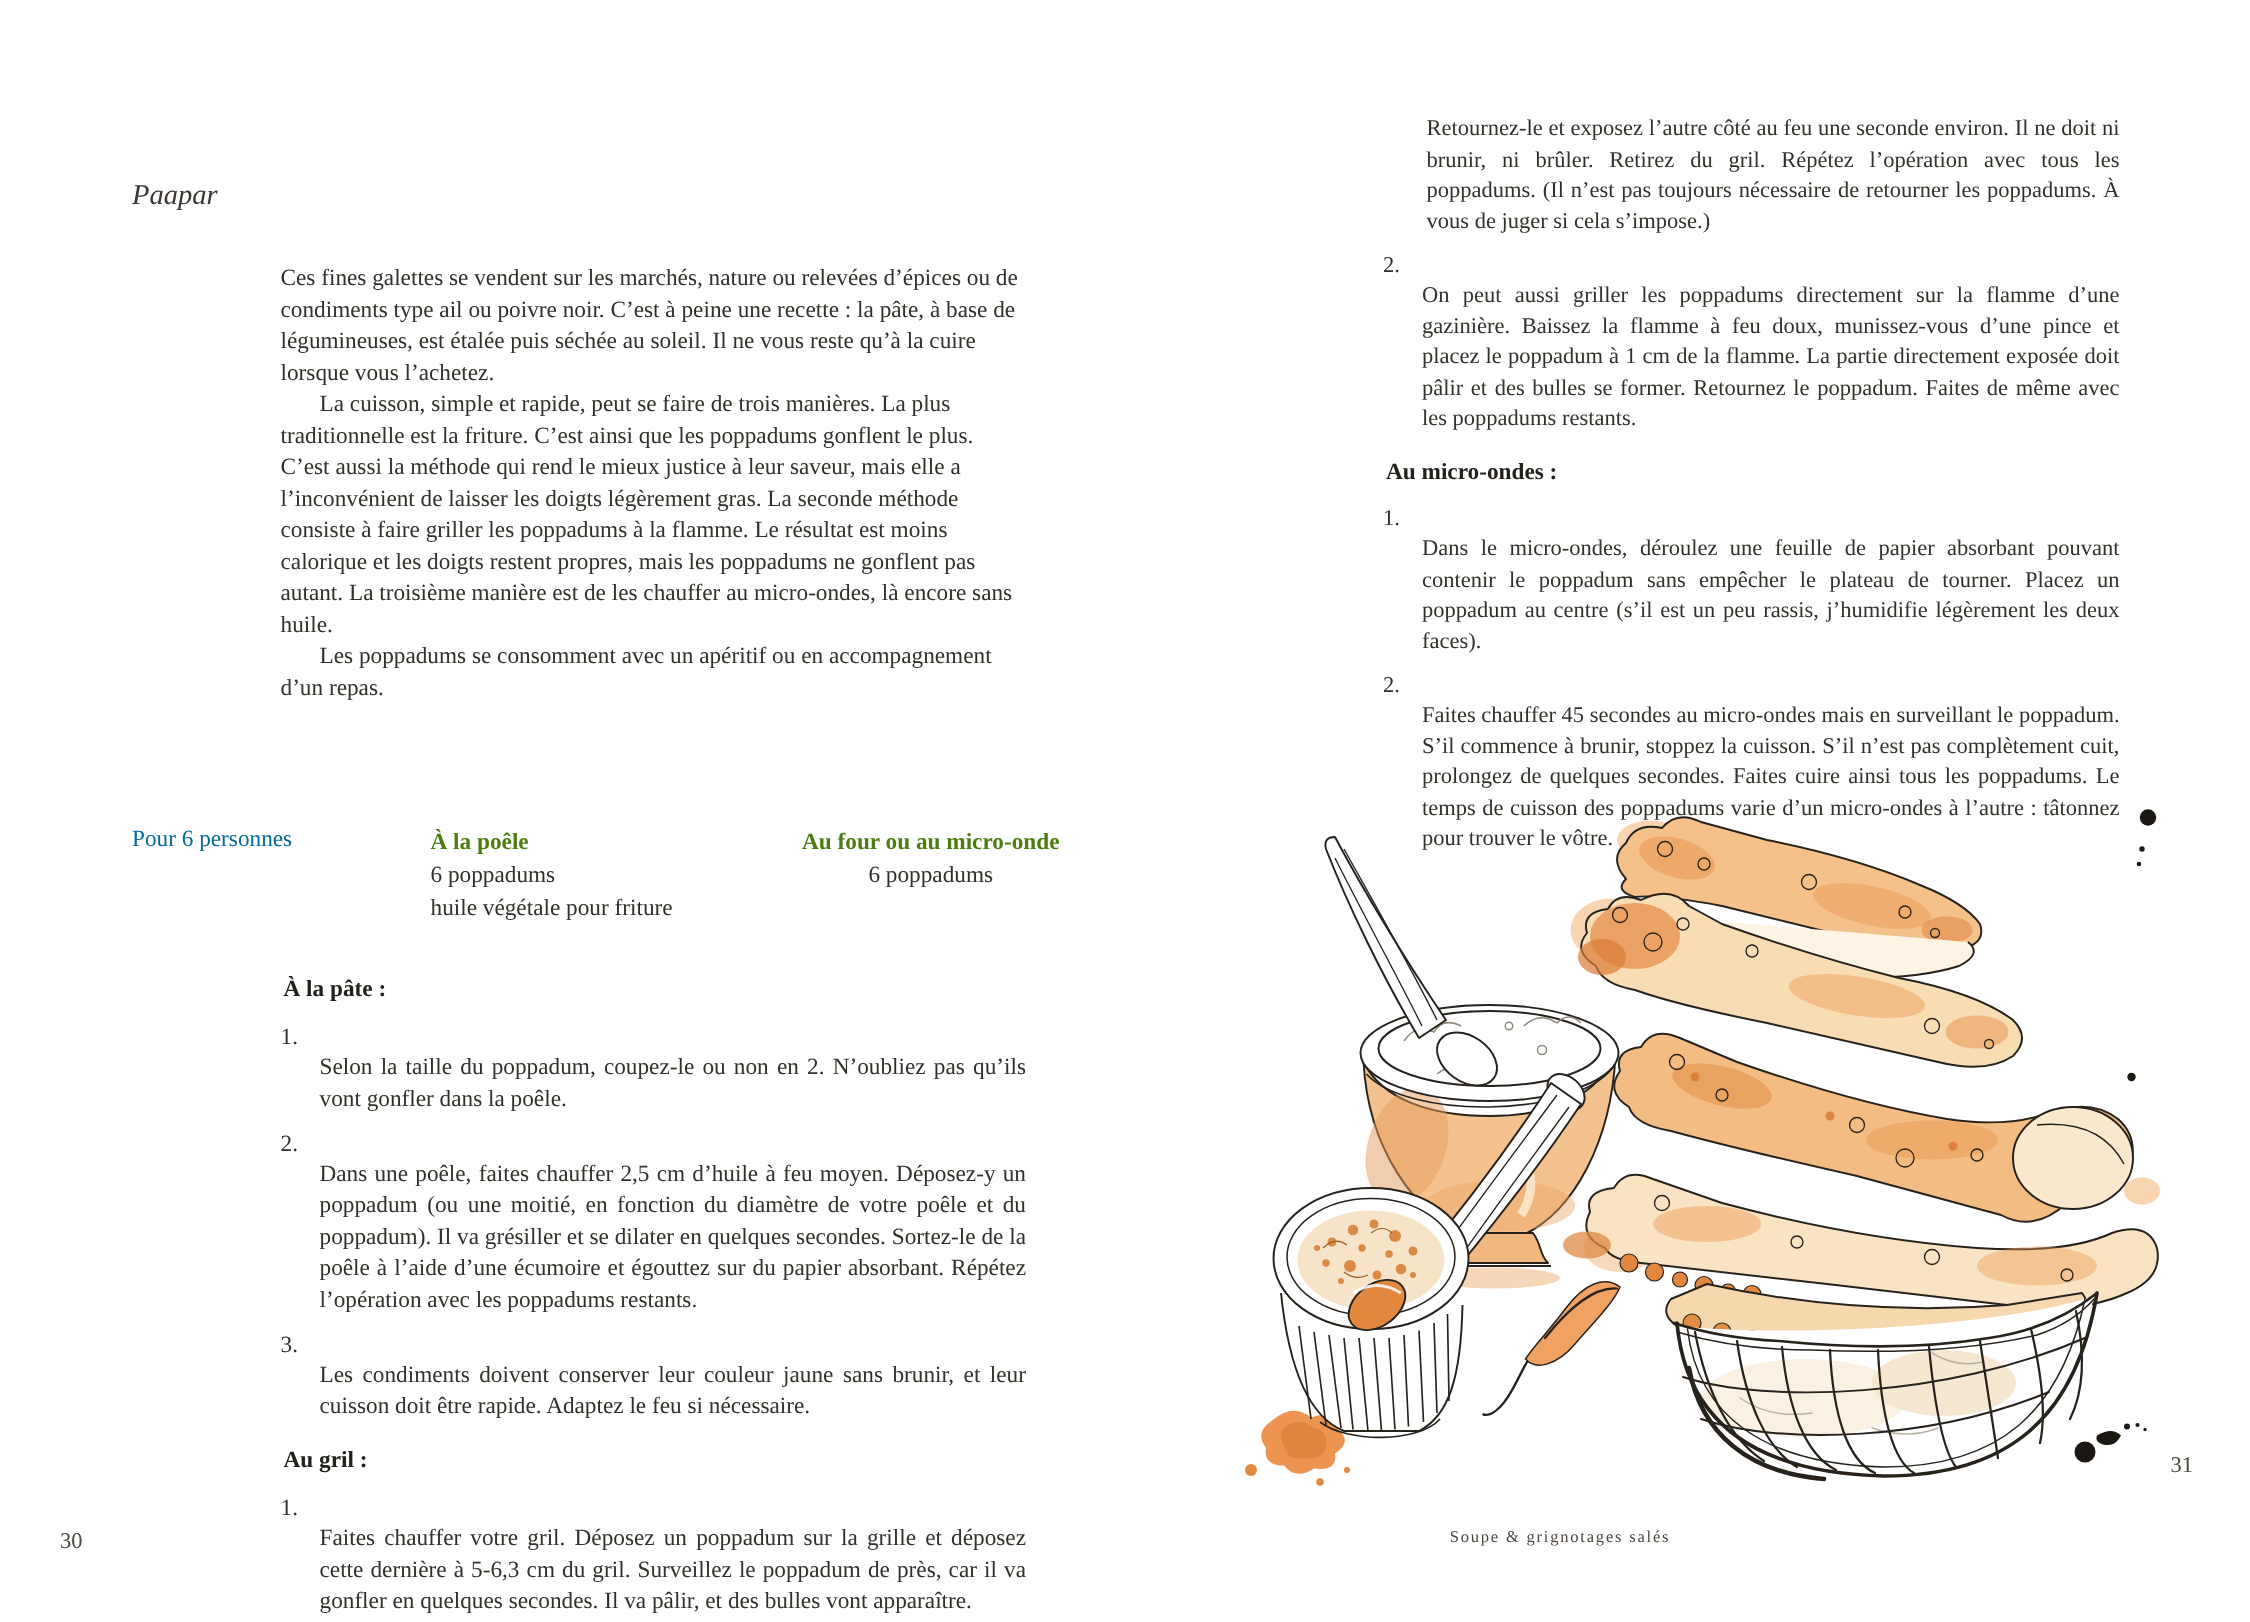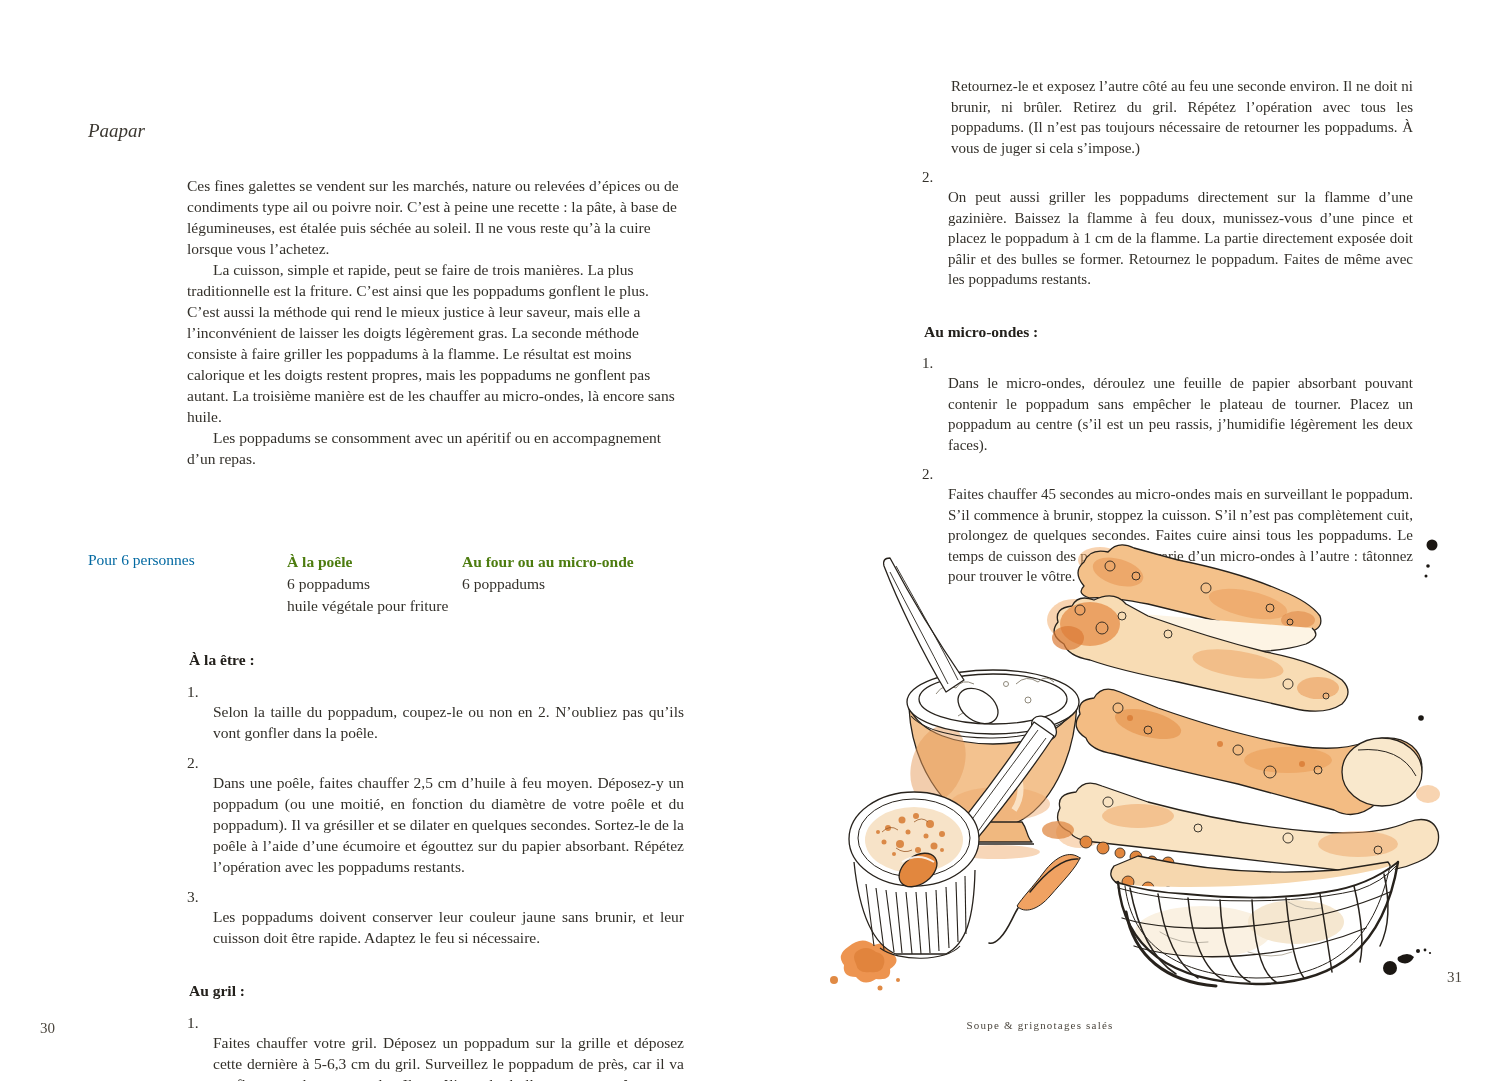--- a/index.html
+++ b/index.html
@@ -22,25 +22,25 @@
     font-size:19px;font-style:italic;color:#3a362f;
   }
   .bodytext{font-size:15.5px;line-height:21px;}
   .intro{left:187px;top:175px;width:497px;}
   .intro p{margin:0;}
   .intro p.indent{text-indent:26px;}
   .servings{left:88px;top:551px;font-size:15.5px;font-weight:400;color:#0369a1;}
   .ingcol{top:551px;font-size:15.5px;line-height:22px;}
   .ingcol .inghead{font-weight:700;color:#4d7c0f;}
   .ingcol1{left:287px;width:195px;}
-  .ingcol2{left:462px;width:215px;}
+  .ingcol2{left:513px;width:215px;text-align:center;}
   .method{left:187px;top:649px;width:497px;}
   .rightcol{left:922px;top:76px;width:491px;font-size:15px;line-height:20.5px;}
   .sechead{font-weight:700;color:#23201b;margin:0 0 11px 2px;font-size:15.5px;}
-  .sechead.mt{margin-top:32px;}
+  .sechead.mt{margin-top:15px;}
   .step{display:flex;margin:0 0 9px 0;}
   .step .num{flex:0 0 26px;width:26px;}
   .step .txt{flex:1;text-align:justify;margin-top:20px;}
   .contpara{margin:0 0 9px 29px;text-align:justify;}
   .footer-center{
     left:890px;top:1019px;width:300px;text-align:center;
     font-size:11px;letter-spacing:1.2px;color:#4b463e;
   }
   .pagenum{font-size:15px;color:#4b463e;}
   .pn-left{left:40px;top:1020px;}
@@ -67,32 +67,32 @@
     <div>6 poppadums</div>
     <div>huile végétale pour friture</div>
   </div>
 
   <div class="abs ingcol ingcol2">
     <div class="inghead">Au four ou au micro-onde</div>
     <div>6 poppadums</div>
   </div>
 
   <div class="abs method bodytext">
-    <div class="sechead">À la être :</div>
+    <div class="sechead">À la pâte :</div>
     <div class="step">
       <span class="num">1.</span>
       <span class="txt">Selon la taille du poppadum, coupez-le ou non en 2. N’oubliez pas qu’ils vont gonfler dans la poêle.</span>
     </div>
     <div class="step">
       <span class="num">2.</span>
       <span class="txt">Dans une poêle, faites chauffer 2,5 cm d’huile à feu moyen. Déposez-y un poppadum (ou une moitié, en fonction du diamètre de votre poêle et du poppadum). Il va grésiller et se dilater en quelques secondes. Sortez-le de la poêle à l’aide d’une écumoire et égouttez sur du papier absorbant. Répétez l’opération avec les poppadums restants.</span>
     </div>
     <div class="step">
       <span class="num">3.</span>
-      <span class="txt">Les poppadums doivent conserver leur couleur jaune sans brunir, et leur cuisson doit être rapide. Adaptez le feu si nécessaire.</span>
+      <span class="txt">Les condiments doivent conserver leur couleur jaune sans brunir, et leur cuisson doit être rapide. Adaptez le feu si nécessaire.</span>
     </div>
     <div class="sechead mt">Au gril :</div>
     <div class="step">
       <span class="num">1.</span>
       <span class="txt">Faites chauffer votre gril. Déposez un poppadum sur la grille et déposez cette dernière à 5-6,3 cm du gril. Surveillez le poppadum de près, car il va gonfler en quelques secondes. Il va pâlir, et des bulles vont apparaître.</span>
     </div>
   </div>
 
   <div class="abs pagenum pn-left">30</div>
 

